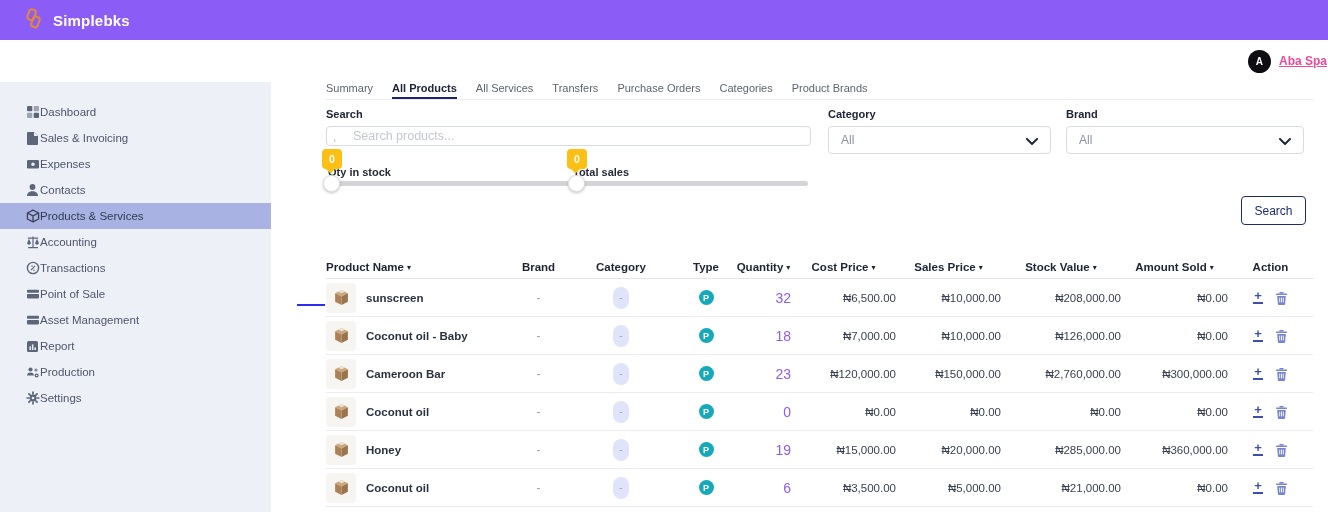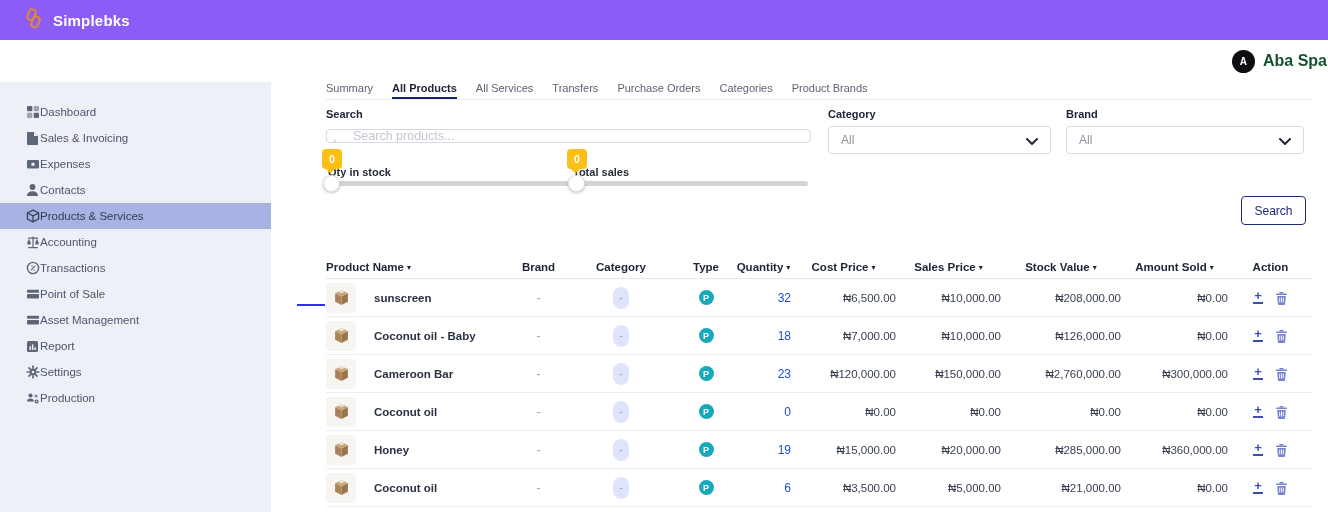--- a/index.html
+++ b/index.html
@@ -18,21 +18,21 @@
     border:none; color:#1a2373; font-weight:700; font-size:12.5px; height:40px;
     padding:0 18px 0 20px; border-radius:8px 0 0 8px; width:128px; cursor:pointer;
     font-family:inherit; }
 
   
   .subheader { height:42px; background:#fff; display:flex; align-items:center;
     justify-content:flex-end; padding-right:1px; gap:8px; overflow:hidden; }
   .avatar { width:23px; height:23px; border-radius:50%; background:#0d0d12; color:#fff;
     font-size:10px; font-weight:700; display:flex; align-items:center; justify-content:center;
     flex-shrink:0; cursor:pointer; }
-  .username { font-size:16px; font-weight:600; color:#14532d; white-space:nowrap; }
+  .username { font-size:12px; font-weight:600; color:#ec4899; white-space:nowrap;text-decoration:underline; }
 
   
   .layout { display:flex; height:430px; }
   .sidebar { width:271px; background:#eef0f8; padding-top:17px; flex-shrink:0; }
   .side-item { height:26px; display:flex; align-items:center; gap:0;
     padding-left:25px; color:#4e566b; font-size:11.5px; cursor:pointer; }
   .side-item .sicon { width:15px; height:15px; display:flex; align-items:center;
     justify-content:center; color:#5d6679; }
   .side-item.active { background:#a8b2e3; color:#343b50; }
   .side-item.active .sicon { color:#3a4157; }
@@ -46,21 +46,21 @@
   .tab.active { color:#20263a; font-weight:700; border-bottom:2.5px solid #1a2373; padding-bottom:13.5px; }
 
   
   .filters { position:absolute; top:26px; left:55px; right:15px; display:flex; }
   .f-label { display:block; font-size:11px; font-weight:700; color:#20263a; margin-bottom:6px; }
   .search-col { width:485px; }
   .cat-col { width:223px; margin-left:17px; }
   .brand-col { width:238px; margin-left:15px; }
   .search-input-wrap { position:relative; height:28px; }
   .search-input-wrap .comma { position:absolute; left:7px; top:4px; color:#b9bdc7; font-size:12px; }
-  .search-input { width:100%; height:14px; border:1px solid #d8dbe2; border-radius:4px;
+  .search-input { width:100%; height:20px; border:1px solid #d8dbe2; border-radius:4px;
     padding:0 10px 0 26px; font-size:12.5px; color:#333; outline:none; font-family:inherit; }
   .search-input::placeholder { color:#c3c7cf; }
   .select { height:28px; border:1px solid #d8dbe2; border-radius:4px; display:flex;
     align-items:center; justify-content:space-between; padding:0 12px; cursor:pointer; background:#fff; }
   .select .sel-val { font-size:12px; color:#8b919d; }
 
   
   .sliders { position:absolute; top:67px; left:55px; width:487px; height:48px; }
   .slider-block { position:absolute; top:0; height:48px; }
   .slider-block.qty { left:0; width:245px; }
@@ -88,29 +88,29 @@
     align-items:center; }
   .thead { height:24px; border-bottom:1px solid #e4e4ea; }
   .th { font-size:11.5px; font-weight:700; color:#1d2435; text-align:center; white-space:nowrap; }
   .th.left { text-align:left; }
   .th .sort { font-size:8px; color:#1d2435; margin-left:3px; vertical-align:1px; }
   .trow { height:38px; border-bottom:1px solid #ececf2; }
   .cell { font-size:11.5px; color:#3a4152; }
   .name-cell { display:flex; align-items:center; gap:10px; }
   .pkg-box { width:30px; height:30px; border-radius:4px; background:#f6f5f2; display:flex;
     align-items:center; justify-content:center; flex-shrink:0; }
-  .pname { font-size:11.5px; font-weight:600; color:#2b3242;margin-left:8px; }
+  .pname { font-size:11.5px; font-weight:600; color:#2b3242; }
   .dash { text-align:center; color:#9aa0ac; font-size:12px; }
   .cat-cell { text-align:center; }
   .pill { display:inline-block; width:16px; height:22px; line-height:22px; border-radius:9px;
     background:#e0e4fb; color:#99a0d6; font-size:10px; text-align:center; }
   .type-cell { text-align:center; }
   .pbadge { display:inline-flex; width:15px; height:15px; border-radius:50%; background:#16a9ba;
     color:#fff; font-size:9px; font-weight:700; align-items:center; justify-content:center; }
-  .num { text-align:right; color:#1d4ed8; font-size:12px; }
+  .num { text-align:right; color:#8b5cf6; font-size:14px; }
   .money { text-align:right; color:#3a4152; font-size:11.5px; }
   .action-cell { display:flex; align-items:center; justify-content:center; gap:12px; }
   .adjust { font-size:13px; font-weight:700; color:#3d4fae; border-bottom:2px solid #3d4fae;
     line-height:10px; padding:0 1px 1px; cursor:pointer; }
   .trash { cursor:pointer; display:flex; }
 
   .drag-indicator { position:absolute; top:222px; left:26px; width:28px; height:2px;
     background:#2d2df2; }
 </style>
 </head>
@@ -227,51 +227,51 @@
       <div class="side-item">
         <span class="sicon">
           <svg width="13" height="13" viewBox="0 0 13 13" fill="currentColor">
               <rect x="1" y="1" width="11" height="11" rx="1.5"></rect>
               <rect x="3.4" y="6.4" width="1.5" height="3.6" fill="#eef0f8"></rect>
               <rect x="5.9" y="4.4" width="1.5" height="5.6" fill="#eef0f8"></rect>
               <rect x="8.4" y="7.4" width="1.5" height="2.6" fill="#eef0f8"></rect>
             </svg>
         </span>
         <span>Report</span>
+      </div>
+      <div class="side-item">
+        <span class="sicon">
+          <svg width="14" height="14" viewBox="0 0 14 14" fill="currentColor">
+              <circle cx="4.5" cy="4.5" r="2.1"></circle>
+              <path d="M1 10.6c0-2 1.6-3.1 3.5-3.1s3.5 1.1 3.5 3.1z"></path>
+              <circle cx="10" cy="5" r="1.6" opacity=".75"></circle>
+              <circle cx="10.6" cy="10.4" r="2"></circle>
+              <circle cx="10.6" cy="10.4" r=".7" fill="#eef0f8"></circle>
+            </svg>
+        </span>
+        <span>Production</span>
       </div>
       <div class="side-item">
         <span class="sicon">
           <svg width="14" height="14" viewBox="0 0 14 14" fill="currentColor">
               <g stroke="currentColor" stroke-width="1.7" stroke-linecap="round">
                 <line x1="7" y1="1.2" x2="7" y2="3"></line>
                 <line x1="7" y1="11" x2="7" y2="12.8"></line>
                 <line x1="1.2" y1="7" x2="3" y2="7"></line>
                 <line x1="11" y1="7" x2="12.8" y2="7"></line>
                 <line x1="2.9" y1="2.9" x2="4.2" y2="4.2"></line>
                 <line x1="9.8" y1="9.8" x2="11.1" y2="11.1"></line>
                 <line x1="2.9" y1="11.1" x2="4.2" y2="9.8"></line>
                 <line x1="9.8" y1="4.2" x2="11.1" y2="2.9"></line>
               </g>
               <circle cx="7" cy="7" r="3.4"></circle>
               <circle cx="7" cy="7" r="1.3" fill="#eef0f8"></circle>
             </svg>
         </span>
         <span>Settings</span>
-      </div>
-      <div class="side-item">
-        <span class="sicon">
-          <svg width="14" height="14" viewBox="0 0 14 14" fill="currentColor">
-              <circle cx="4.5" cy="4.5" r="2.1"></circle>
-              <path d="M1 10.6c0-2 1.6-3.1 3.5-3.1s3.5 1.1 3.5 3.1z"></path>
-              <circle cx="10" cy="5" r="1.6" opacity=".75"></circle>
-              <circle cx="10.6" cy="10.4" r="2"></circle>
-              <circle cx="10.6" cy="10.4" r=".7" fill="#eef0f8"></circle>
-            </svg>
-        </span>
-        <span>Production</span>
       </div>
     </aside>
 
     <main class="main">
 
       <div class="tabs">
         <div class="tab">Summary</div>
         <div class="tab active">All Products</div>
         <div class="tab">All Services</div>
         <div class="tab">Transfers</div>

